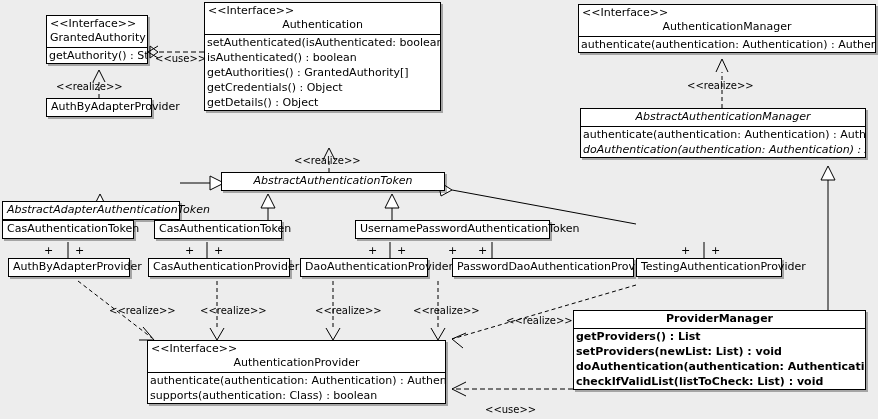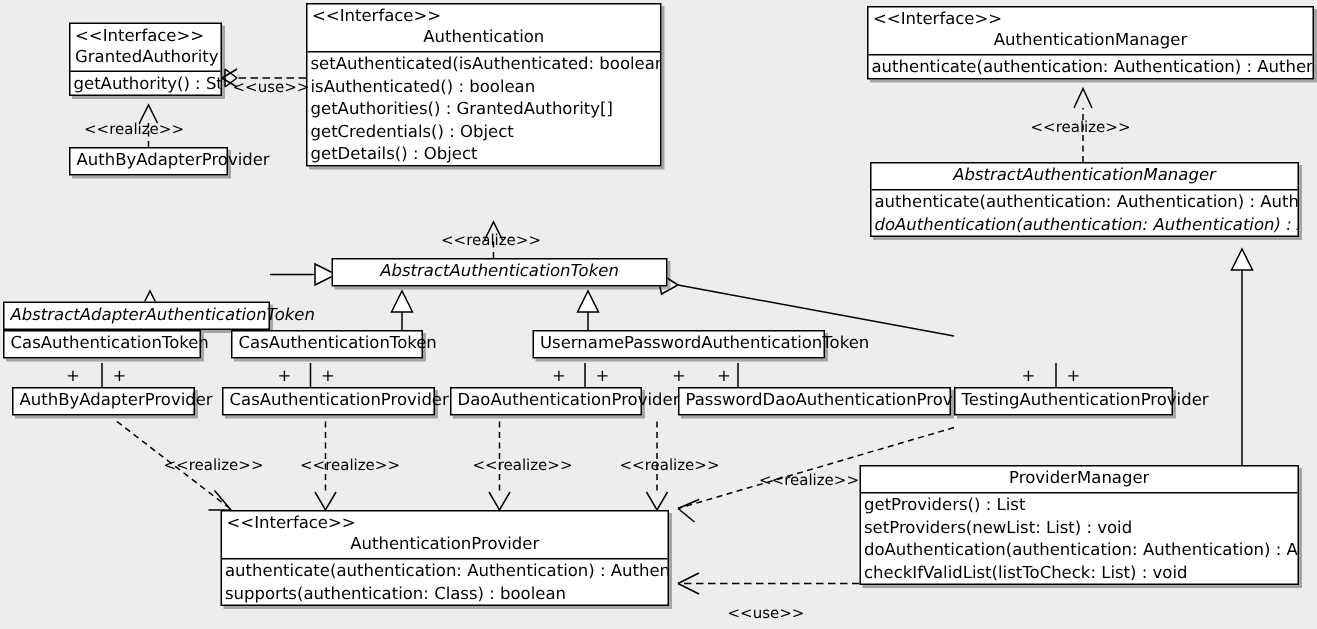--- a/index.html
+++ b/index.html
@@ -331,21 +331,21 @@
       <span class="stereo">&lt;&lt;Interface&gt;&gt;</span>
       <span class="cname">AuthenticationProvider</span>
     </div>
     <div class="sep"></div>
     <div class="members">
       <div class="member">authenticate(authentication: Authentication) : Authentication</div>
       <div class="member">supports(authentication: Class) : boolean</div>
     </div>
   </div>
 
-  <div class="uml" style="left:573px; top:310px; width:293px;">
+  <div class="uml" style="left:573px; top:310px; width:293px;font-weight:bold;">
     <div class="hdr compact">
       <span class="cname">ProviderManager</span>
     </div>
     <div class="sep"></div>
     <div class="members">
       <div class="member">getProviders() : List</div>
       <div class="member">setProviders(newList: List) : void</div>
       <div class="member">doAuthentication(authentication: Authentication) : Authentication</div>
       <div class="member">checkIfValidList(listToCheck: List) : void</div>
     </div>

